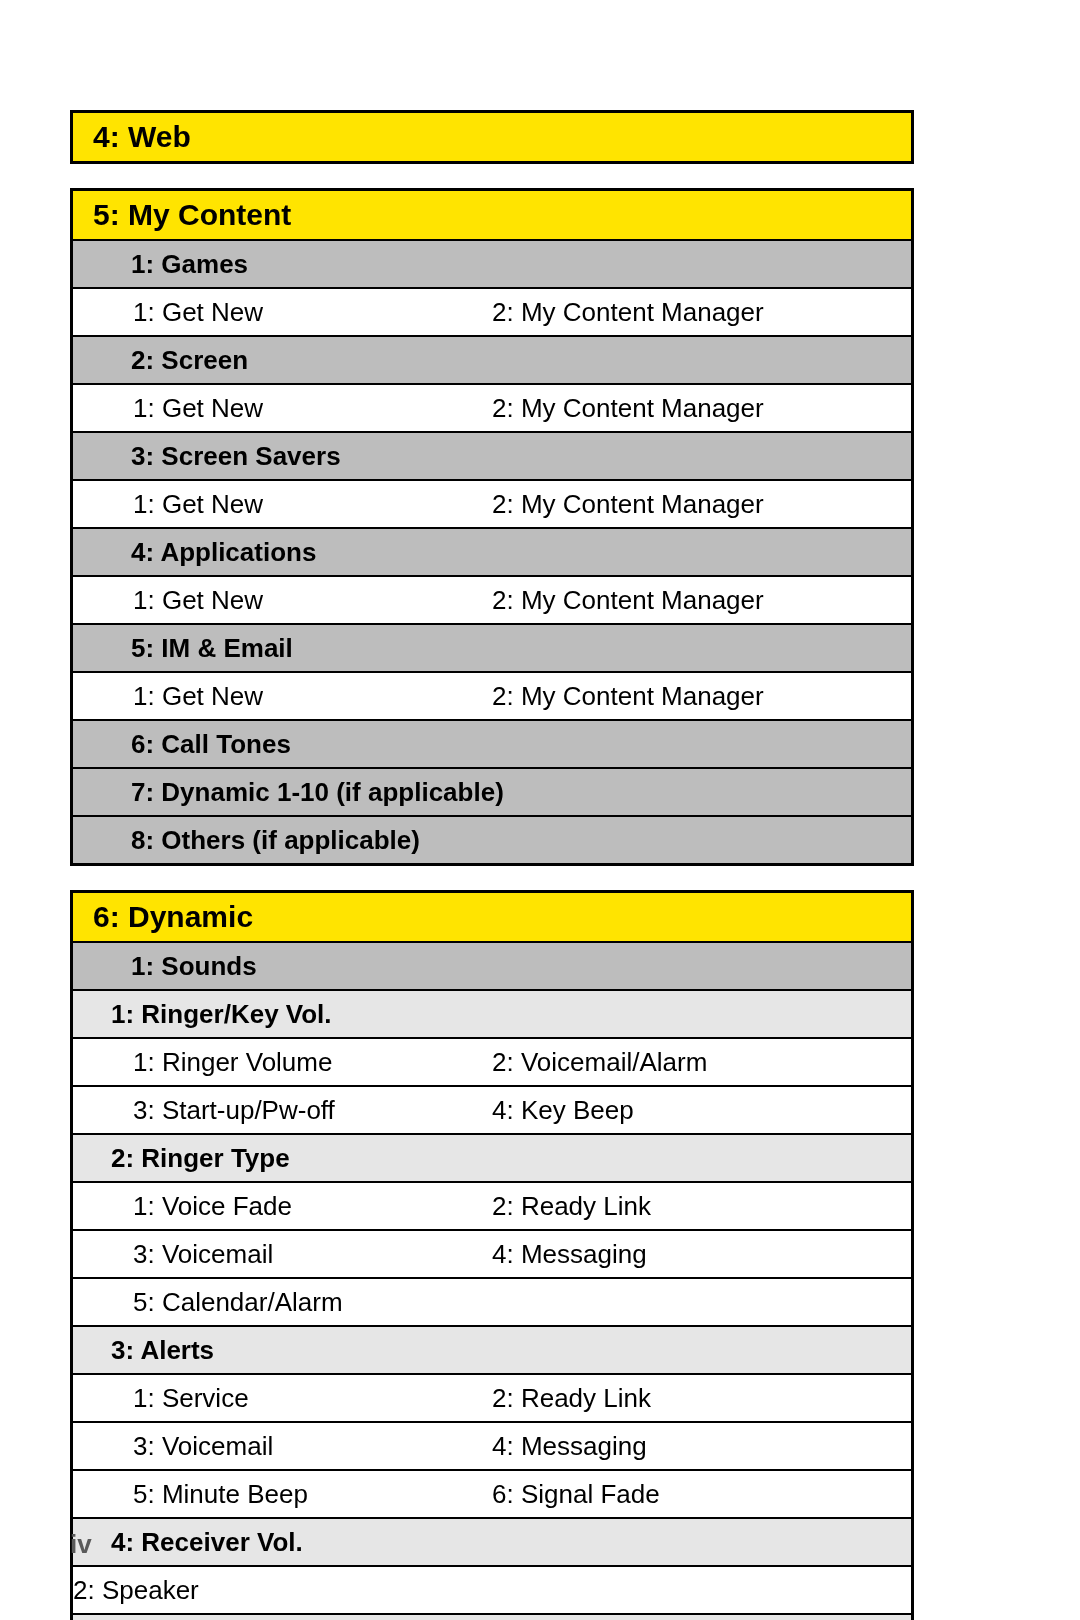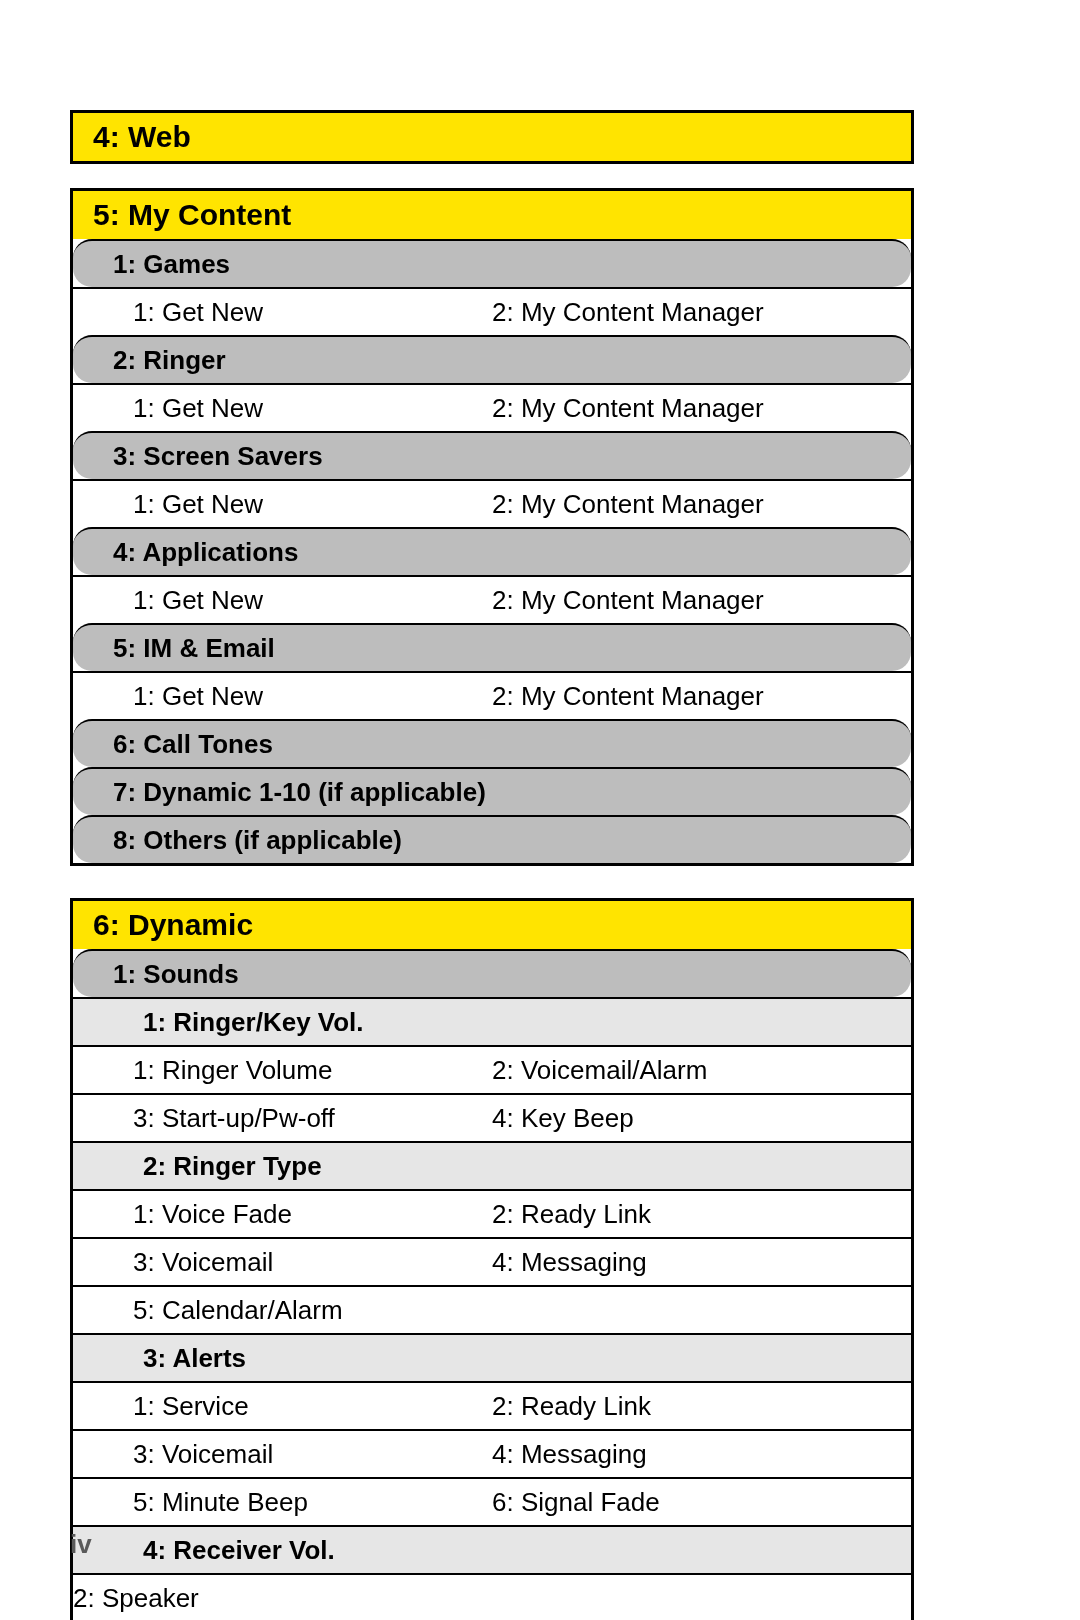--- a/index.html
+++ b/index.html
@@ -10,48 +10,47 @@
     font-family: "Segoe UI", "Helvetica Neue", Arial, sans-serif;
   }
   .page {
     width: 984px;
     height: 1620px;
     position: relative;
     padding: 110px 70px 70px 70px;
   }
   .menu-block {
     border: 3px solid #000;
-    margin-bottom: 32px;
+    margin-bottom: 24px;
   }
   .menu-block.no-body { margin-bottom: 24px; }
   .row {
     display: flex;
     align-items: center;
     min-height: 48px;
     padding: 2px 0 2px 0;
   }
   .row + .row { border-top: 2px solid #000; }
   .top-header {
     background: #ffe400;
     font-weight: 700;
     font-size: 30px;
     padding-left: 20px;
   }
   .section-header {
     background: #bdbdbd;
     font-weight: 700;
     font-size: 26px;
-    padding-left: 40px;
-    border-radius: 19px;
+    padding-left: 58px;
   }
   .subsection-header {
     background: #e6e6e6;
     font-weight: 700;
     font-size: 26px;
-    padding-left: 70px;
+    padding-left: 38px;
   }
   .item-row {
     background: #ffffff;
     font-size: 26px;
     font-weight: 400;
   }
   .item-cell {
     flex: 1 1 50%;
     padding-left: 60px;
   }
@@ -76,21 +75,21 @@
 
   <div class="menu-block">
     <div class="row top-header">5: My Content</div>
 
     <div class="row section-header">1: Games</div>
     <div class="row item-row">
       <div class="item-cell">1: Get New</div>
       <div class="item-cell right">2: My Content Manager</div>
     </div>
 
-    <div class="row section-header">2: Ringer</div>
+    <div class="row section-header">2: Screen</div>
     <div class="row item-row">
       <div class="item-cell">1: Get New</div>
       <div class="item-cell right">2: My Content Manager</div>
     </div>
 
     <div class="row section-header">3: Screen Savers</div>
     <div class="row item-row">
       <div class="item-cell">1: Get New</div>
       <div class="item-cell right">2: My Content Manager</div>
     </div>

